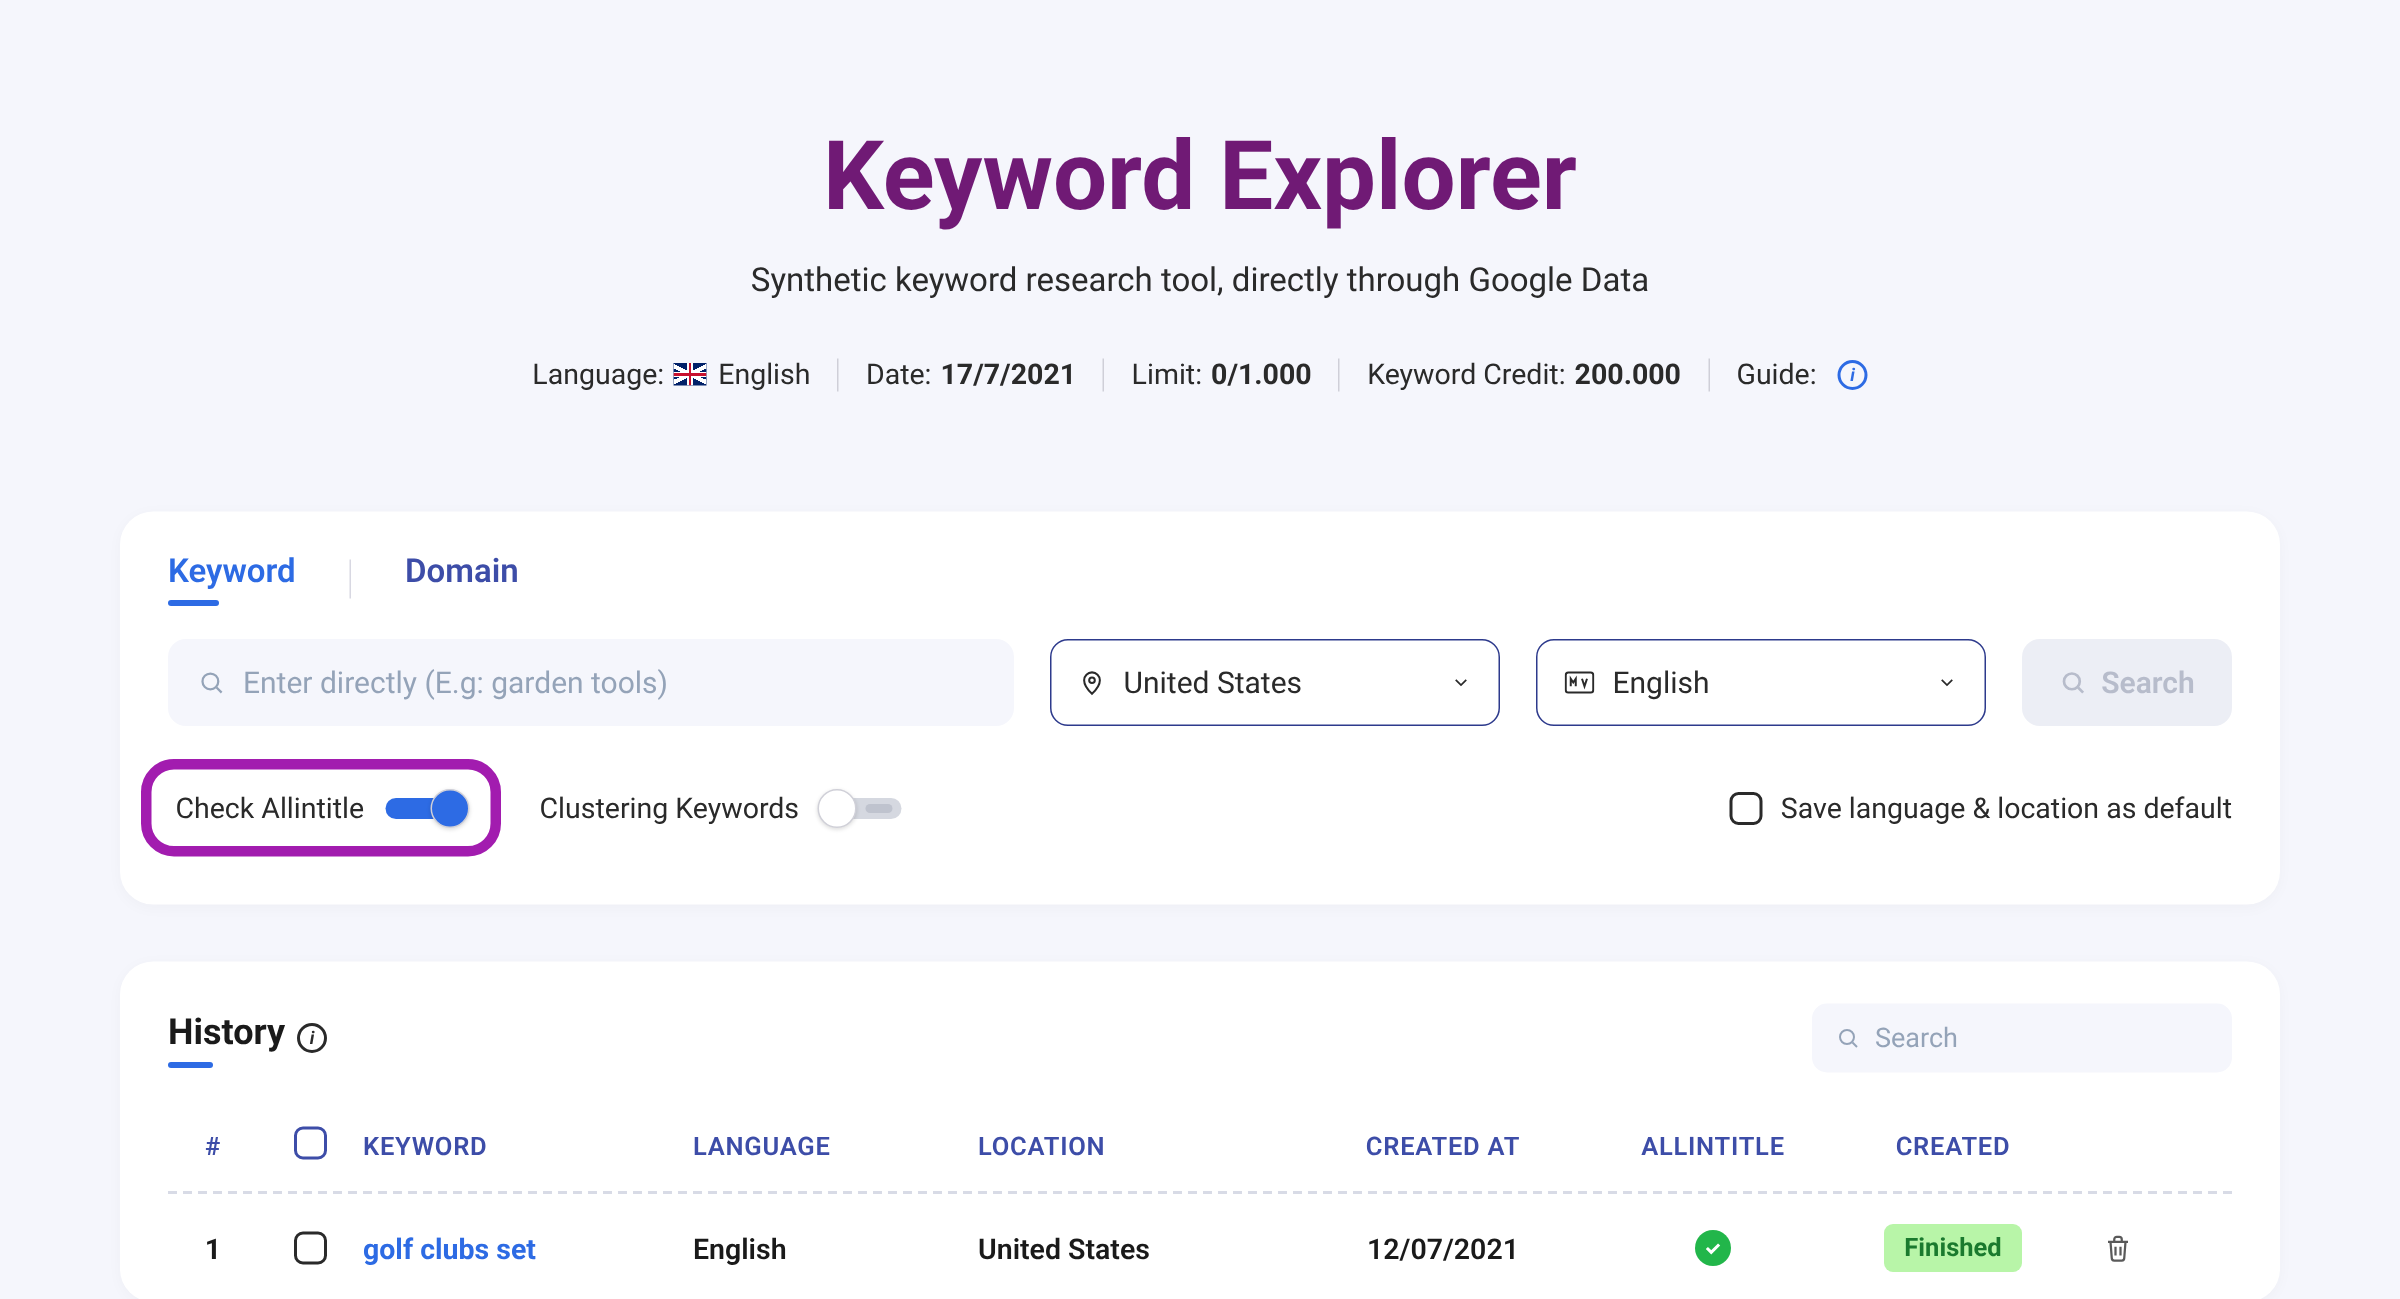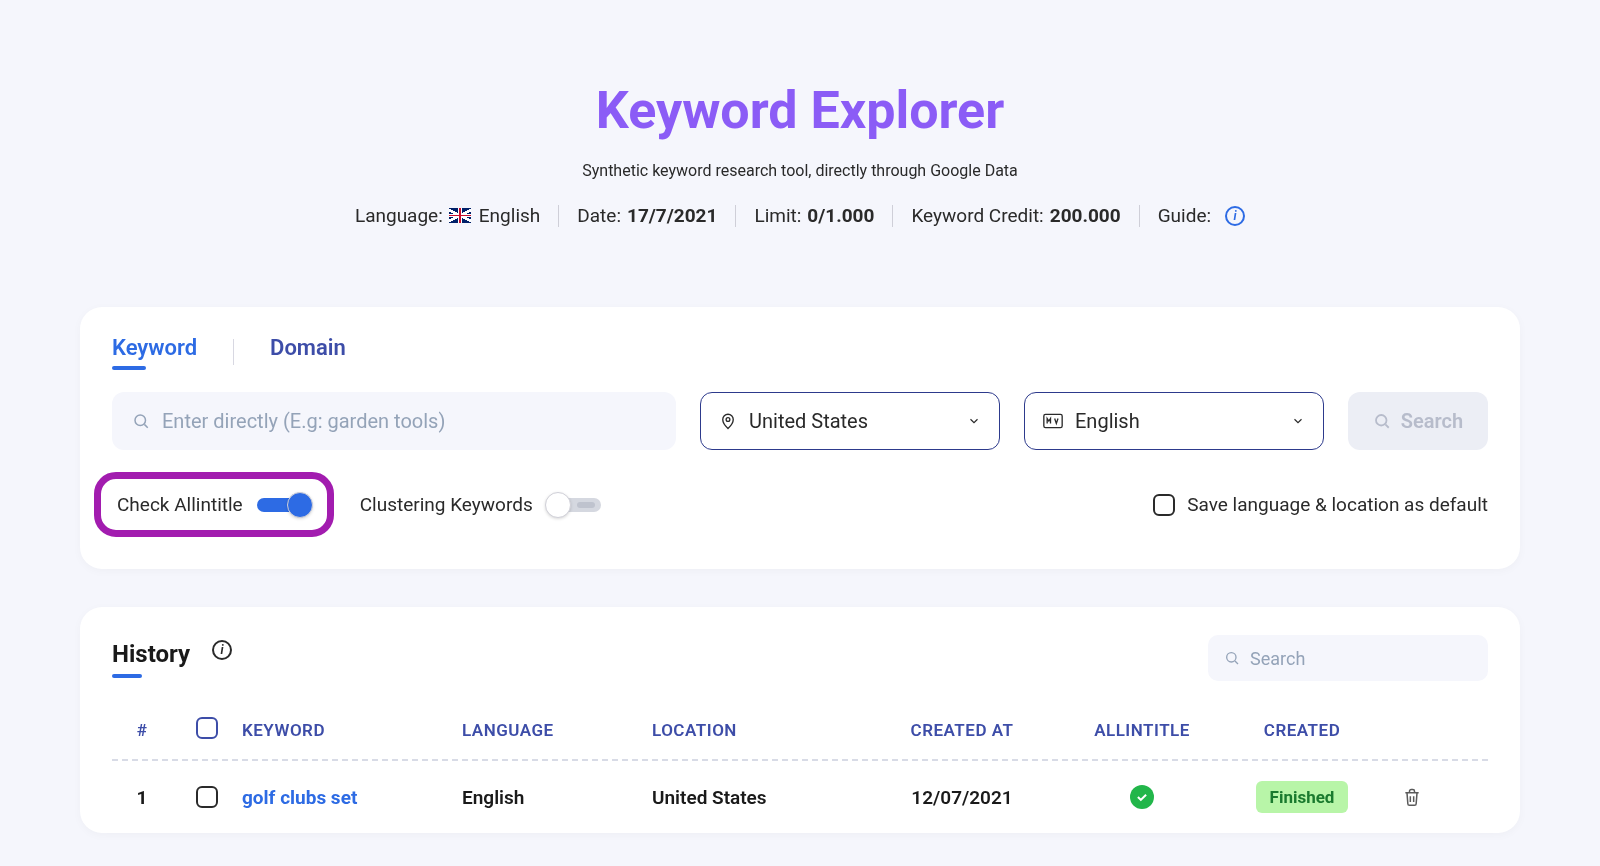--- a/index.html
+++ b/index.html
@@ -8,29 +8,29 @@
     background: #f5f6fc;
     width: 1600px;
     height: 866px;
     overflow: hidden;
   }
   .page {
     padding: 80px 80px 0 80px;
   }
   .header { text-align: center; }
   .title {
-    font-size: 52px;
+    font-size: 64px;
     font-weight: 700;
-    color: #8b5cf6;
+    color: #701a75;
     margin-bottom: 20px;
   }
   .subtitle {
-    font-size: 16px;
+    font-size: 22px;
     color: #2a2a2a;
-    margin-bottom: 24px;
+    margin-bottom: 38px;
   }
   .info-bar {
     display: inline-flex;
     align-items: center;
     font-size: 19px;
     color: #2a2a2a;
     gap: 0;
   }
   .info-seg { display: inline-flex; align-items: center; }
   .info-bar .sep {
@@ -149,21 +149,21 @@
   .save-default { display: flex; align-items: center; gap: 12px; font-size: 19px; color: #2a2a2a; }
 
   .history-card {
     background: #fff;
     border-radius: 22px;
     box-shadow: 0 2px 10px rgba(0,0,0,0.03);
     margin-top: 38px;
     padding: 28px 32px 0 32px;
   }
   .history-head { display: flex; align-items: center; justify-content: space-between; margin-bottom: 26px; }
-  .history-title-wrap { display: flex; gap: 14px; }
+  .history-title-wrap { display: flex; align-items: center; }
   .history-title {
     font-size: 24px; font-weight: 700; color: #1a1a1a;
     position: relative; padding-bottom: 8px;
   }
   .history-title::after {
     content: ""; position: absolute; left: 0; bottom: -2px;
     width: 30px; height: 4px; background: #2d6be4; border-radius: 2px;
   }
   .history-search {
     width: 280px; height: 46px; background: #f5f6fc; border-radius: 10px;

